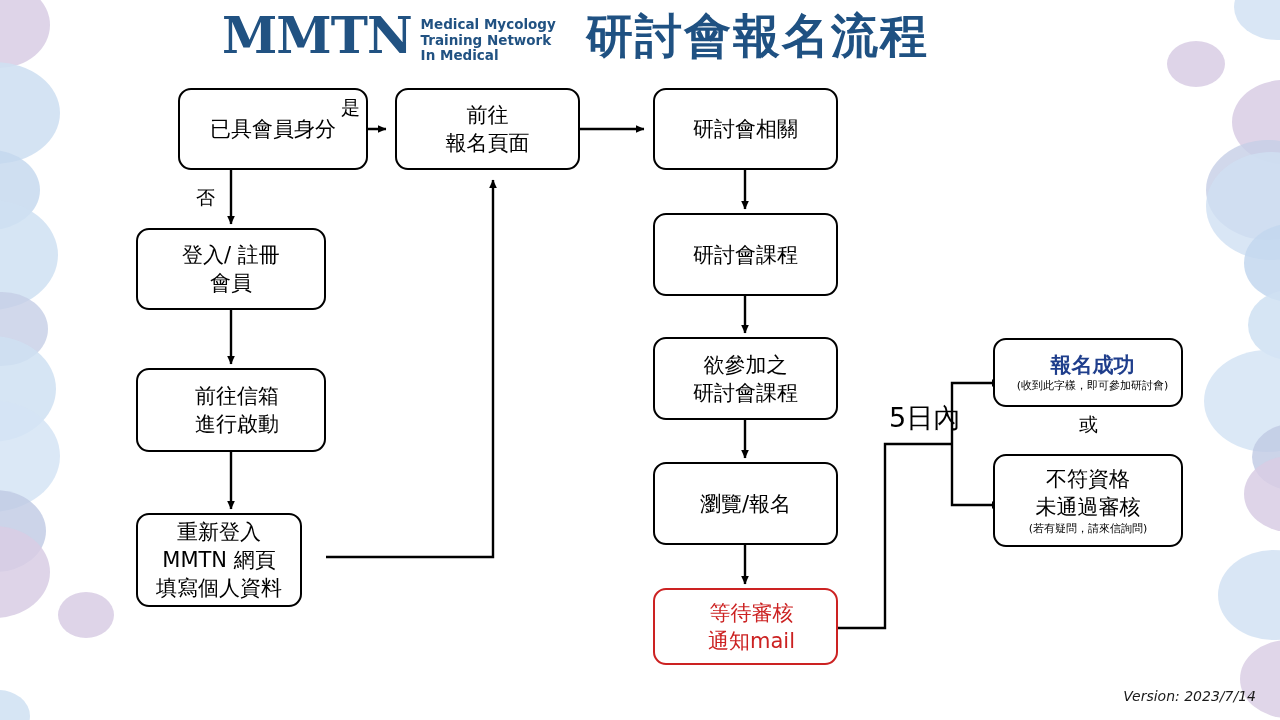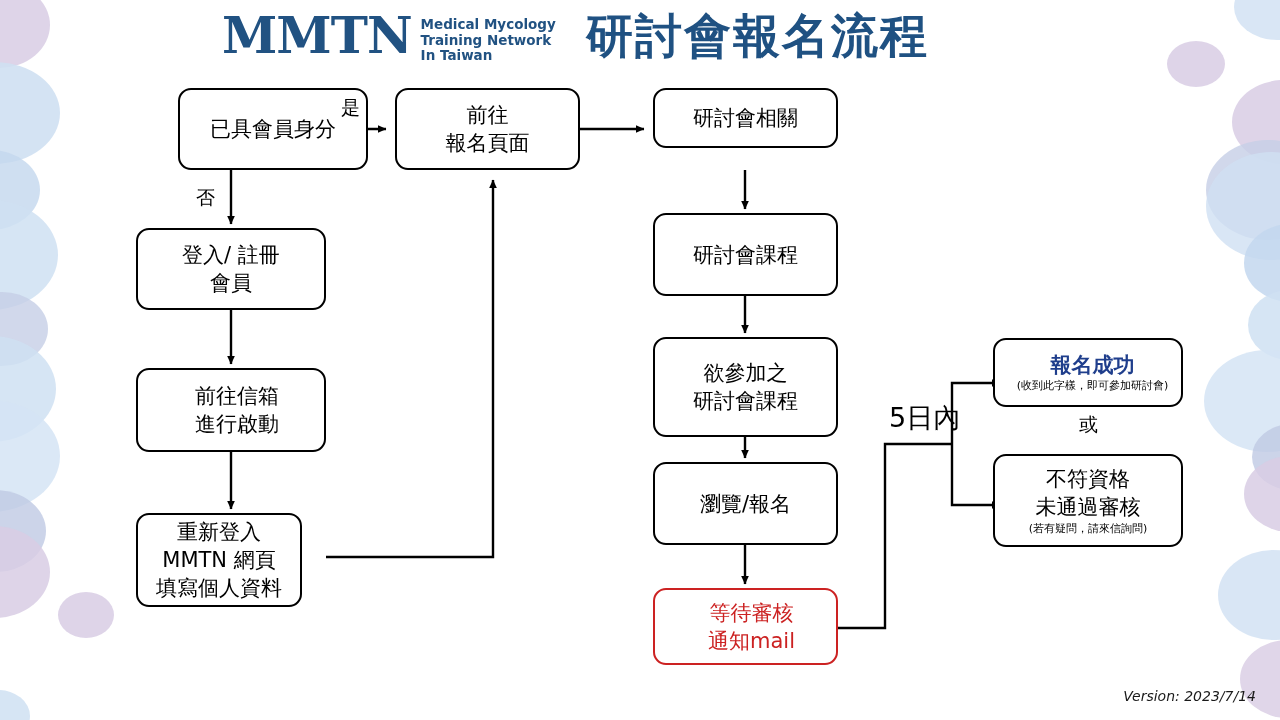--- a/index.html
+++ b/index.html
@@ -96,21 +96,21 @@
     <div class="blob" style="left:1244px;top:456px;width:92px;height:76px;background:#D8CCE4;opacity:.85;"></div>
     <div class="blob" style="left:1218px;top:550px;width:110px;height:90px;background:#CFE0F2;opacity:.8;"></div>
     <div class="blob" style="left:1240px;top:640px;width:96px;height:78px;background:#D8CCE4;opacity:.8;"></div>
   </div>
 
   <div class="logo">
     <span class="logo-mark">MMTN</span>
     <span class="logo-sub">
       <span>Medical Mycology</span><br>
       <span>Training Network</span><br>
-      <span>In Taiwan</span>
+      <span>In Medical</span>
     </span>
   </div>
 
   <div class="page-title">研討會報名流程</div>
 
   <svg id="wires" viewBox="0 0 1280 720">
     <defs>
       <marker id="arw" markerWidth="9" markerHeight="9" refX="8.2" refY="4.5" orient="auto" markerUnits="userSpaceOnUse">
         <path d="M0,0.6 L8.6,4.5 L0,8.4 z" fill="#000"></path>
       </marker>
@@ -168,29 +168,29 @@
     <span class="ln">重新登入</span>
     <span class="ln">MMTN 網頁</span>
     <span class="ln">填寫個人資料</span>
   </div>
 
   <div class="node" style="left:395px;top:88px;width:185px;height:82px;">
     <span class="ln">前往</span>
     <span class="ln">報名頁面</span>
   </div>
 
-  <div class="node" style="left:653px;top:88px;width:185px;height:60px;border-radius:13px;">
+  <div class="node" style="left:653px;top:88px;width:185px;height:82px;border-radius:13px;">
     <span class="ln">研討會相關</span>
   </div>
 
   <div class="node" style="left:653px;top:213px;width:185px;height:83px;">
     <span class="ln">研討會課程</span>
   </div>
 
-  <div class="node" style="left:653px;top:337px;width:185px;height:100px;">
+  <div class="node" style="left:653px;top:337px;width:185px;height:83px;">
     <span class="ln">欲參加之</span>
     <span class="ln">研討會課程</span>
   </div>
 
   <div class="node" style="left:653px;top:462px;width:185px;height:83px;">
     <span class="ln">瀏覽/報名</span>
   </div>
 
   <div class="node red" style="left:653px;top:588px;width:185px;height:77px;padding-left:16px;">
     <span class="ln">等待審核</span>

